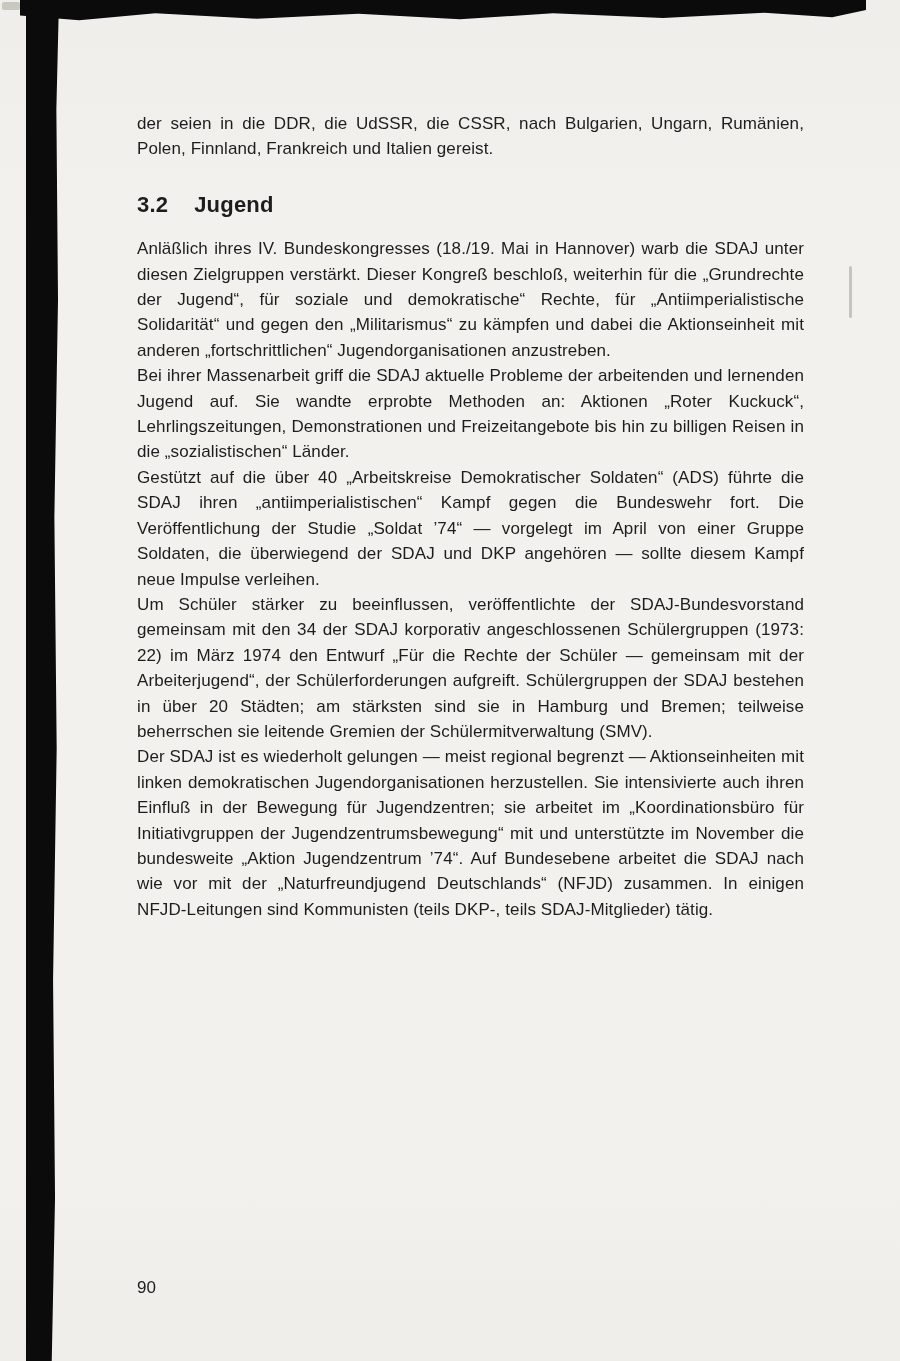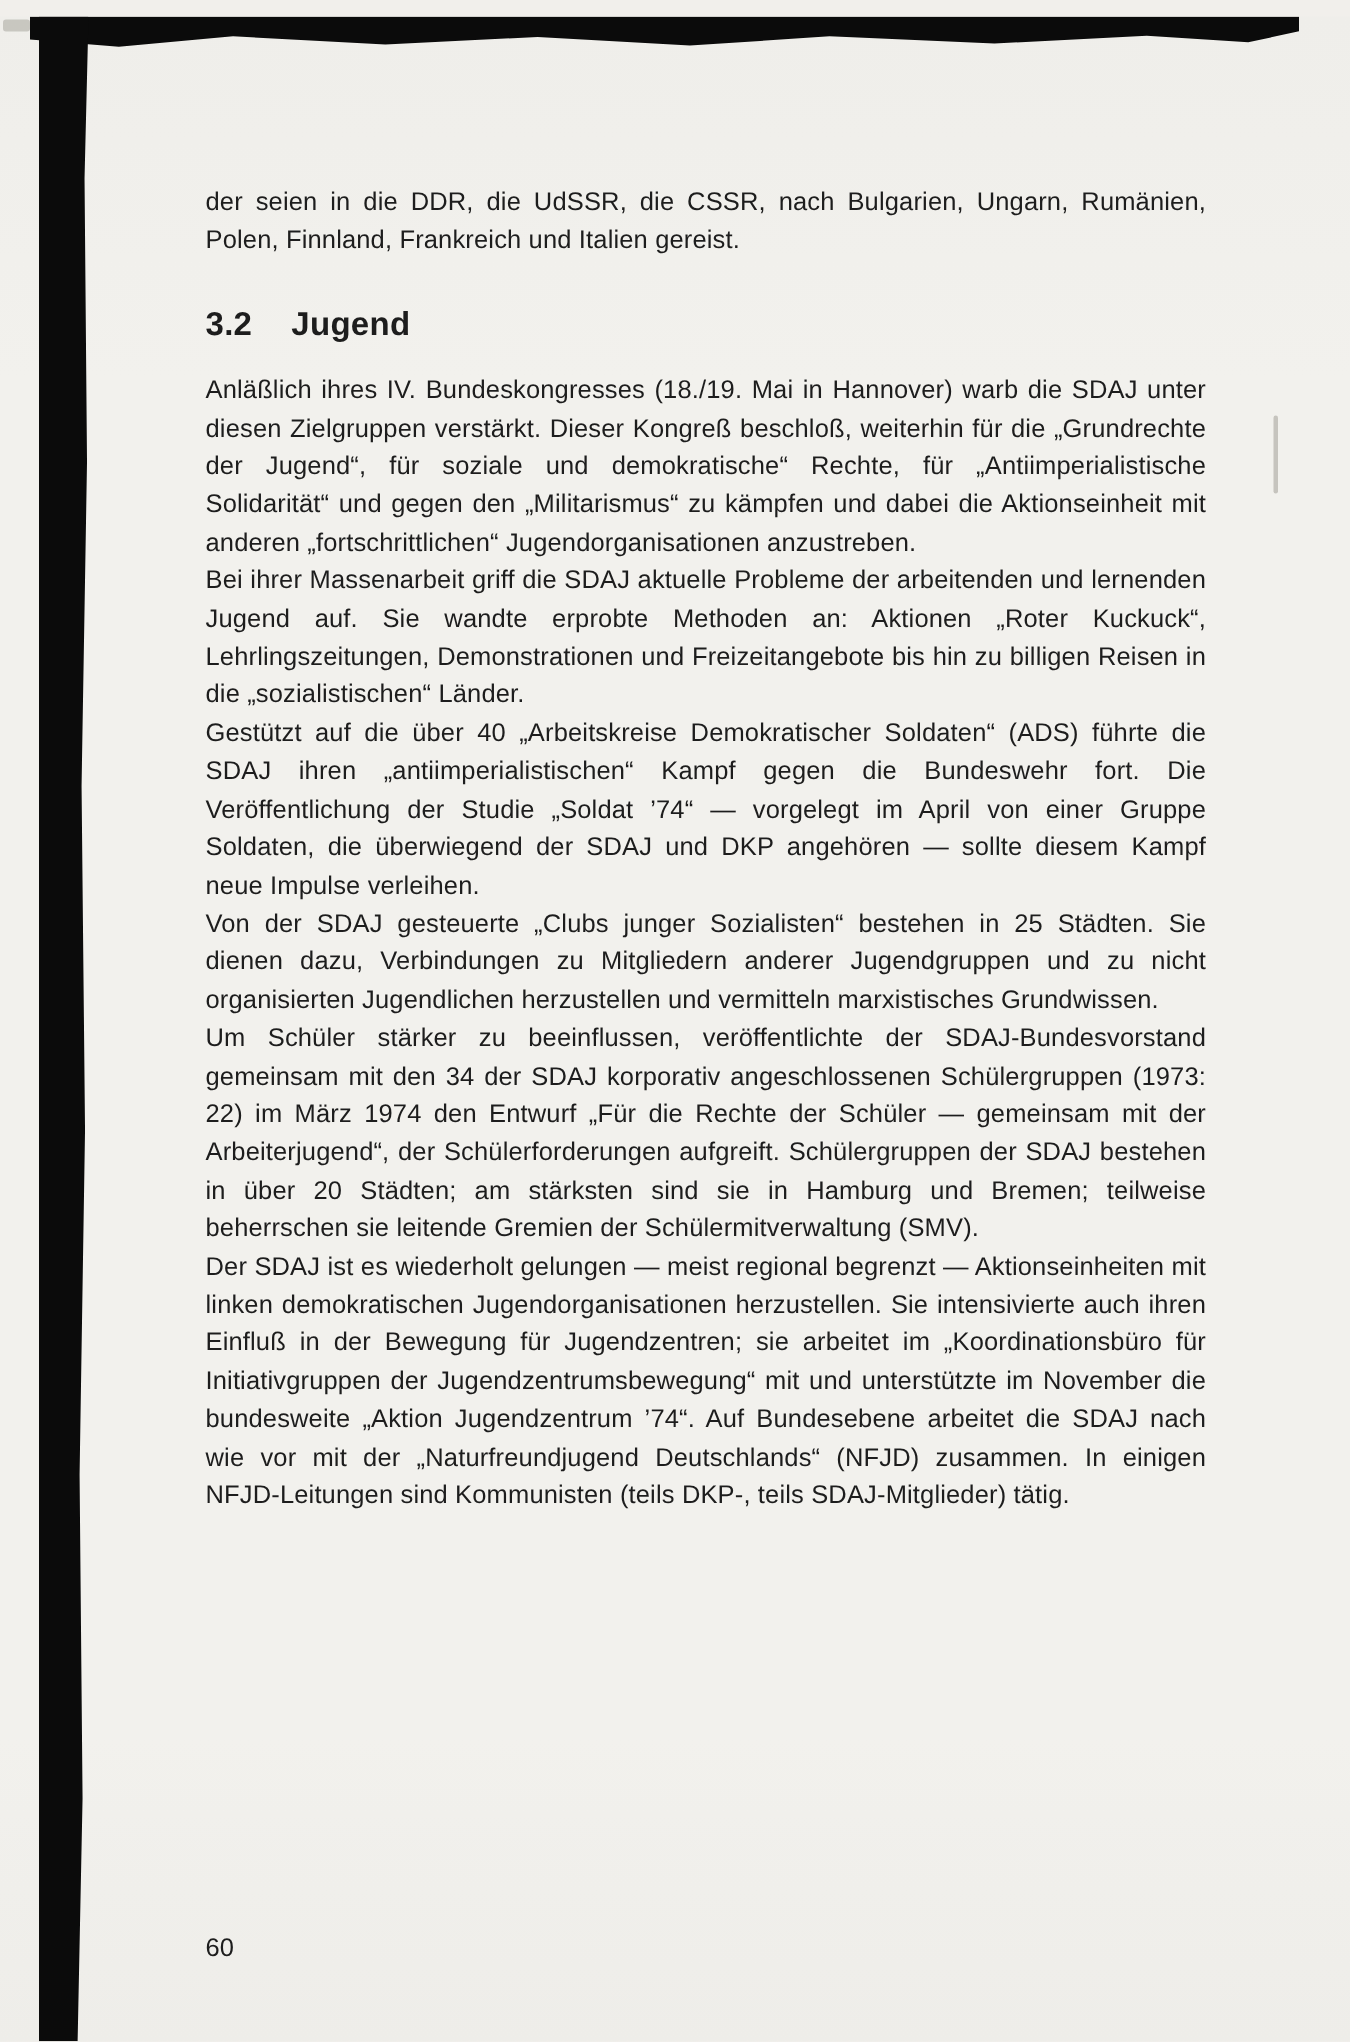--- a/index.html
+++ b/index.html
@@ -12,21 +12,20 @@
     position: relative;
     overflow: hidden;
     background: #f1efeb;
     font-family: "Liberation Sans", sans-serif;
     color: #1d1d1d;
   }
   .page {
     position: absolute;
     inset: 0;
     background: linear-gradient(180deg, #efeeea 0%, #f2f1ed 18%, #f2f1ed 85%, #eeede9 100%);
-    margin-top: 11px;
   }
   
   .edge-top {
     position: absolute;
     top: 0;
     left: 20px;
     width: 846px;
     height: 22px;
     background: #0b0b0b;
     clip-path: polygon(0 0, 100% 0, 100% 45%, 96% 78%, 88% 58%, 76% 82%, 63% 60%, 52% 88%, 40% 62%, 28% 85%, 16% 60%, 7% 92%, 0 70%);
@@ -115,24 +114,23 @@
 
 
 
     <p class="para gap">Anläßlich ihres IV. Bundeskongresses (18./19. Mai in Hannover) warb die SDAJ unter diesen Zielgruppen verstärkt. Dieser Kongreß beschloß, weiterhin für die „Grundrechte der Jugend“, für soziale und demokratische“ Rechte, für „Antiimperialistische Solidarität“ und gegen den „Militarismus“ zu kämpfen und dabei die Aktionseinheit mit anderen „fortschrittlichen“ Jugendorganisationen anzustreben.</p>
 
 
     <p class="para">Bei ihrer Massenarbeit griff die SDAJ aktuelle Probleme der arbeitenden und lernenden Jugend auf. Sie wandte erprobte Methoden an: Aktionen „Roter Kuckuck“, Lehrlingszeitungen, Demonstrationen und Freizeitangebote bis hin zu billigen Reisen in die „sozialistischen“ Länder.</p>
 
     <p class="para">Gestützt auf die über 40 „Arbeitskreise Demokratischer Soldaten“ (ADS) führte die SDAJ ihren „antiimperialistischen“ Kampf gegen die Bundeswehr fort. Die Veröffentlichung der Studie „Soldat ’74“ — vorgelegt im April von einer Gruppe Soldaten, die überwiegend der SDAJ und DKP angehören — sollte diesem Kampf neue Impulse verleihen.</p>
 
-    <p class="para">Von der SDAJ gesteuerte „Clubs junger Sozialisten“ bestehen in 25 Städten. Sie dienen dazu, Verbindungen zu Mitgliedern anderer Jugendgruppen und zu nicht organisierten Jugendlichen herzustellen und vermitteln marxistisches Grundwissen.</p>
 
     <p class="para">Um Schüler stärker zu beeinflussen, veröffentlichte der SDAJ-Bundesvorstand gemeinsam mit den 34 der SDAJ korporativ angeschlossenen Schülergruppen (1973: 22) im März 1974 den Entwurf „Für die Rechte der Schüler — gemeinsam mit der Arbeiterjugend“, der Schülerforderungen aufgreift. Schülergruppen der SDAJ bestehen in über 20 Städten; am stärksten sind sie in Hamburg und Bremen; teilweise beherrschen sie leitende Gremien der Schülermitverwaltung (SMV).</p>
 
     <p class="para">Der SDAJ ist es wiederholt gelungen — meist regional begrenzt — Aktionseinheiten mit linken demokratischen Jugendorganisationen herzustellen. Sie intensivierte auch ihren Einfluß in der Bewegung für Jugendzentren; sie arbeitet im „Koordinationsbüro für Initiativgruppen der Jugendzentrumsbewegung“ mit und unterstützte im November die bundesweite „Aktion Jugendzentrum ’74“. Auf Bundesebene arbeitet die SDAJ nach wie vor mit der „Naturfreundjugend Deutschlands“ (NFJD) zusammen. In einigen NFJD-Leitungen sind Kommunisten (teils DKP-, teils SDAJ-Mitglieder) tätig.</p>
 
 
   </main>
 
-  <div class="page-number">60</div>
+  <div class="page-number">90</div>
 
 </div>
 
 </body></html>

